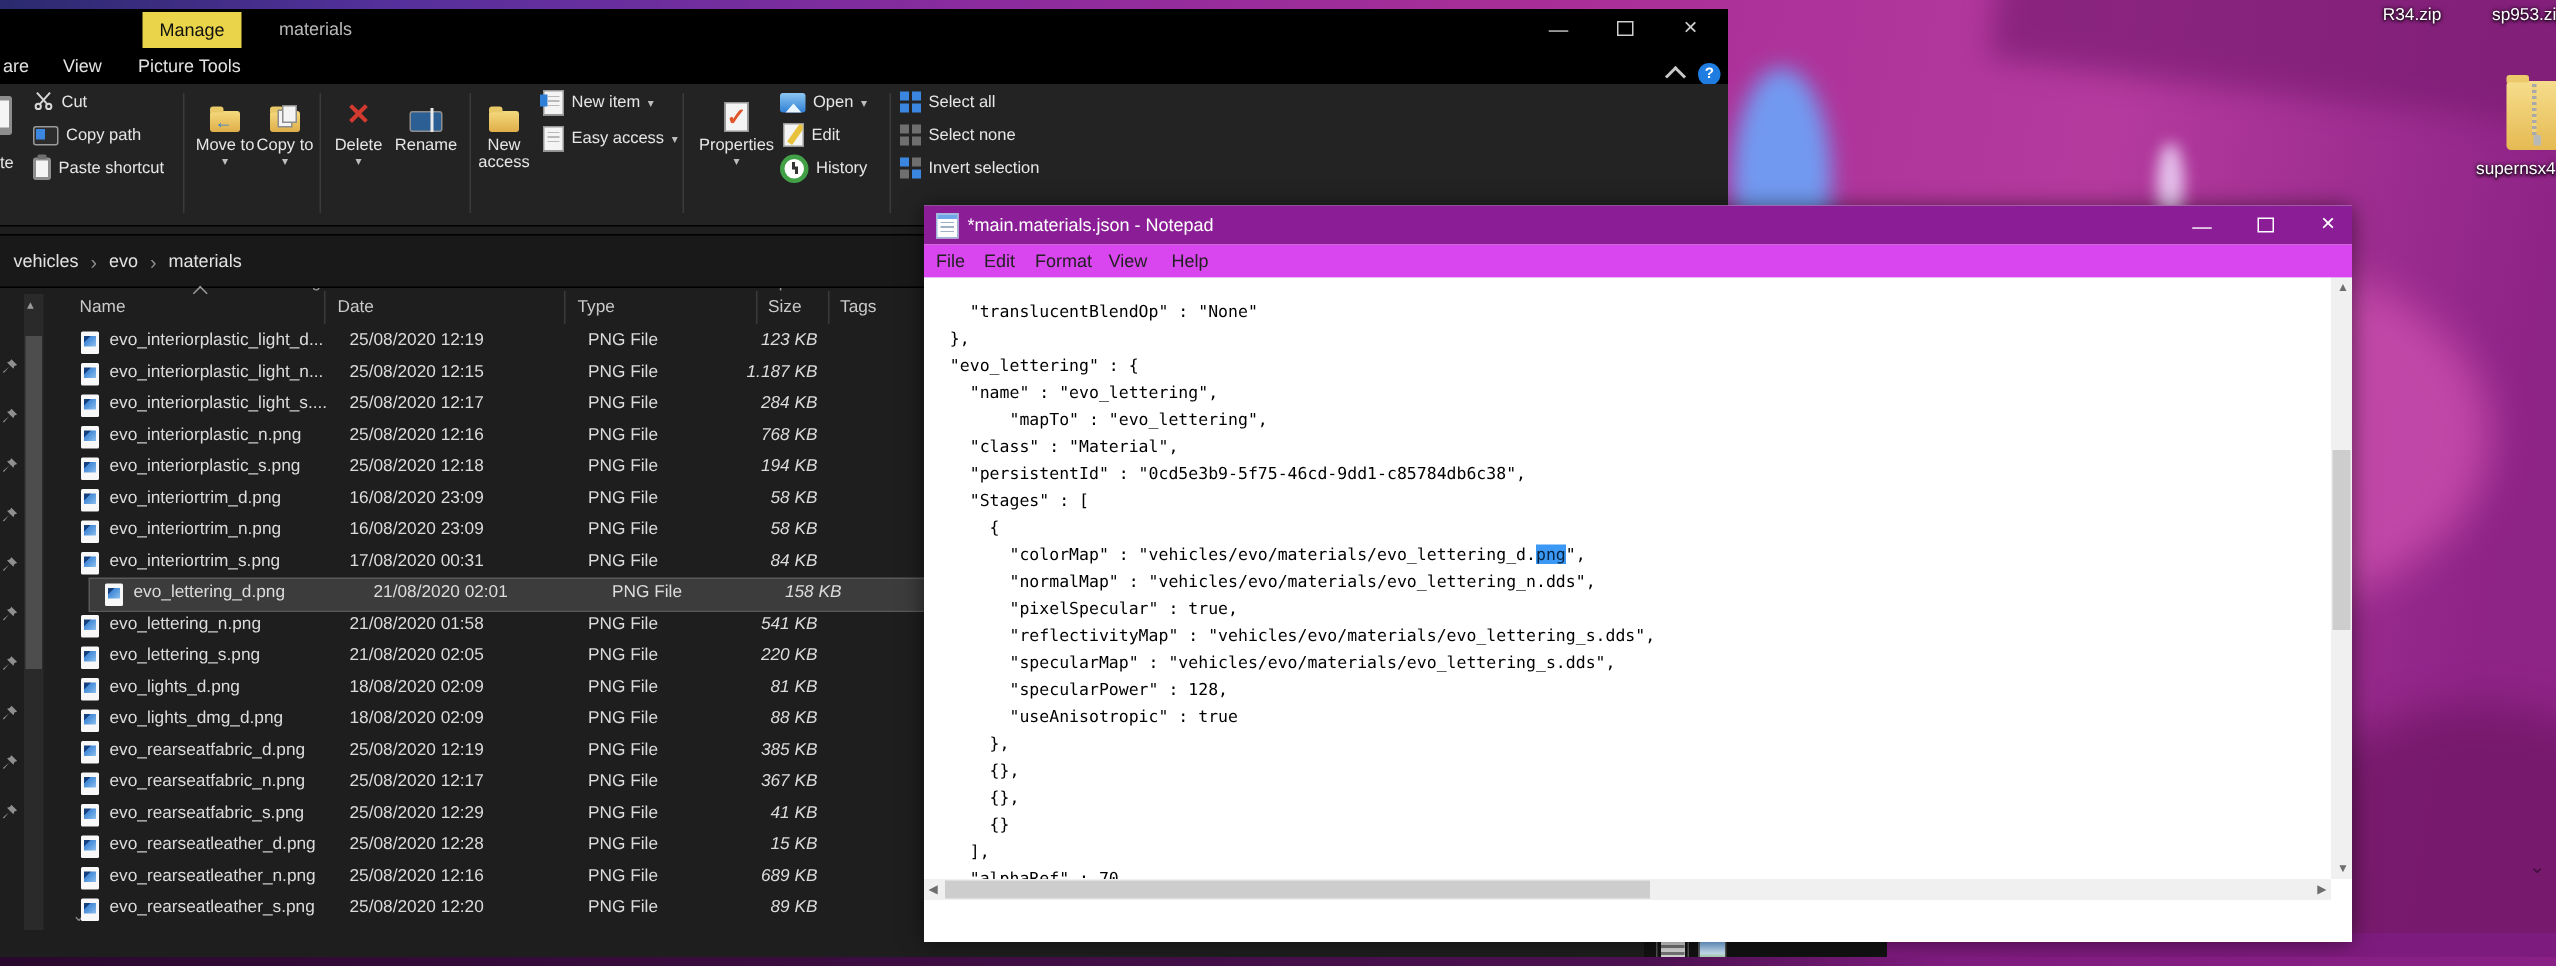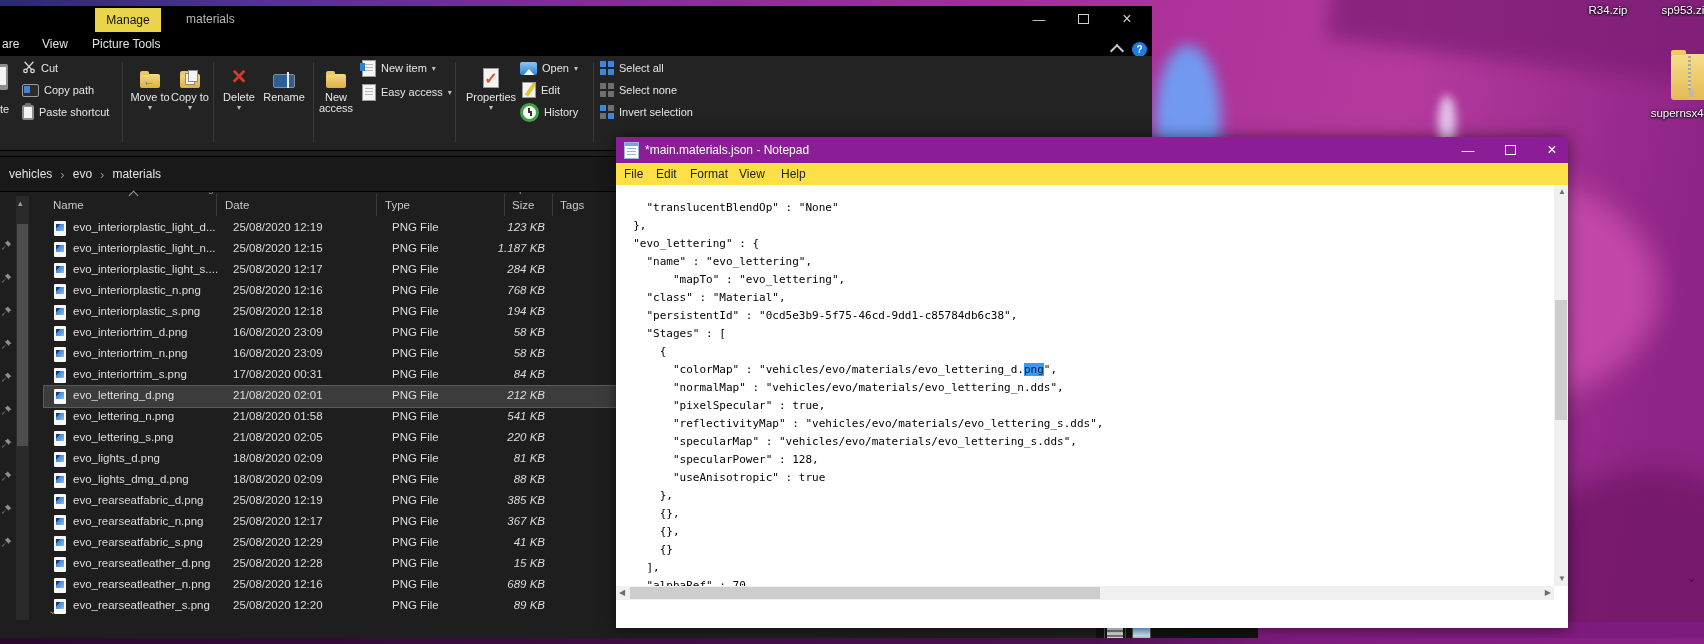--- a/index.html
+++ b/index.html
@@ -78,21 +78,21 @@
     display:flex;align-items:center;color:#e2e2e2;font-size:12px;}
   .crumbsep{color:#8f8f8f;margin:0 8px;font-size:13px;}
 
   .hdrrow{position:absolute;left:0;top:186px;width:100%;height:26px;color:#c9c9c9;font-size:11.5px;}
   .hdr{position:absolute;top:7px;}
   .hdiv{position:absolute;top:2px;height:22px;width:1px;background:#3a3a3a;}
   .sortchev{position:absolute;left:130px;top:0px;width:6px;height:6px;border-left:1.5px solid #9a9a9a;border-top:1.5px solid #9a9a9a;transform:rotate(45deg);}
 
   .filerows{position:absolute;left:44px;top:212px;width:572px;}
   .frow{position:relative;height:21px;color:#dcdcdc;font-size:11.5px;}
-  .frow.selected{background:#3c3c3c;outline:1px solid #5a5a5a;}
+  .frow.selected{background:#3c3c3c;outline:1px solid #5a5a5a;margin-left:16px;}
   .frow span{position:absolute;top:3px;white-space:nowrap;}
   .fic{left:10px;top:3px;width:12px;height:15px;background:#f8f8f8;border-radius:1px;position:absolute;}
   .fic-img{position:absolute;left:2px;bottom:2px;width:8px;height:7px;background:linear-gradient(135deg,#17417e 30%,#3f86d6 30%,#8cc0ee);}
   .fname{left:29px;}
   .fdate{left:189px;}
   .ftype{left:348px;}
   .fsize{left:416px;width:85px;text-align:right;font-style:italic;}
 
   .pin{position:absolute;left:1px;width:12px;height:12px;}
   .navscroll{position:absolute;left:16px;top:190px;width:13px;height:424px;background:#2a2a2a;}
@@ -104,21 +104,21 @@
 
   
   .notepad{position:absolute;left:616px;top:137px;width:952px;height:491px;z-index:20;background:#fff;box-shadow:0 0 14px rgba(0,0,0,.55);}
   .np-titlebar{position:absolute;left:0;top:0;width:100%;height:26px;background:#8b1e96;color:#fff;font-size:12px;display:flex;align-items:center;}
   .ic-notepad{width:13px;height:15px;background:#fdfdfd;border:1px solid #9fb6d8;position:relative;margin:0 6px 0 8px;}
   .ic-notepad:before{content:"";position:absolute;left:0;top:0;right:0;height:3px;background:#6ea6e8;}
   .ic-notepad:after{content:"";position:absolute;left:2px;top:5px;right:2px;height:7px;
     background:repeating-linear-gradient(#9fb0c6 0 1px,transparent 1px 3px);}
   .np-btn{position:absolute;top:0;height:26px;width:40px;display:flex;align-items:center;justify-content:center;color:#fff;font-size:13px;}
   .np-max{width:9px;height:8px;border:1px solid #fff;}
-  .np-menu{position:absolute;left:0;top:26px;width:100%;height:22px;background:#fde047;border-bottom:1px solid #c4b5fd;
+  .np-menu{position:absolute;left:0;top:26px;width:100%;height:22px;background:#d946ef;border-bottom:1px solid #c4b5fd;
     color:#222;font-size:12px;}
   .np-menuitem{position:absolute;top:0;height:22px;display:flex;align-items:center;}
   .np-content{position:absolute;left:0;top:48px;width:938px;height:401px;background:#fff;overflow:hidden;
     font-family:"DejaVu Sans Mono","Liberation Mono",monospace;font-size:11px;color:#000;padding:14px 0 0 4px;box-sizing:border-box;}
   .nline{height:18px;line-height:18px;white-space:pre;}
   .npsel{background:#3b98f5;color:#06233f;}
   .np-vscroll{position:absolute;right:0;top:48px;width:14px;height:401px;background:#f0f0f0;}
   .np-vthumb{position:absolute;left:1px;top:115px;width:12px;height:120px;background:#cdcdcd;}
   .np-hscroll{position:absolute;left:0;top:449px;width:938px;height:14px;background:#f0f0f0;}
   .np-hthumb{position:absolute;left:14px;top:1px;width:470px;height:12px;background:#cdcdcd;}
@@ -445,21 +445,21 @@
           <span class="ftype">PNG File</span>
           <span class="fsize">84 KB</span>
         </div>
         <div class="frow selected">
           <span class="fic">
             <span class="fic-img"></span>
           </span>
           <span class="fname">evo_lettering_d.png</span>
           <span class="fdate">21/08/2020 02:01</span>
           <span class="ftype">PNG File</span>
-          <span class="fsize">212 KB</span>
+          <span class="fsize">158 KB</span>
         </div>
         <div class="frow">
           <span class="fic">
             <span class="fic-img"></span>
           </span>
           <span class="fname">evo_lettering_n.png</span>
           <span class="fdate">21/08/2020 01:58</span>
           <span class="ftype">PNG File</span>
           <span class="fsize">541 KB</span>
         </div>

